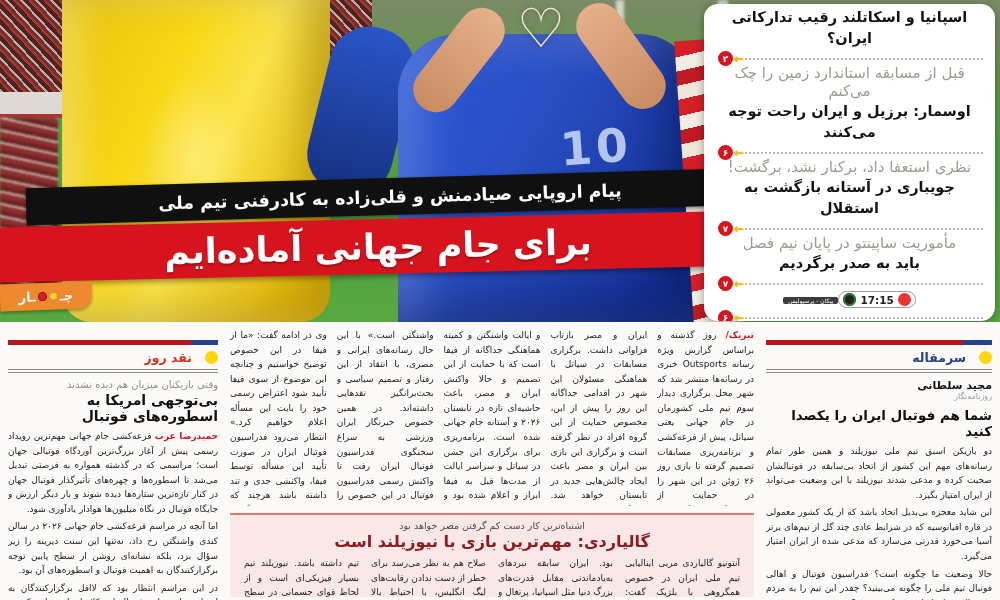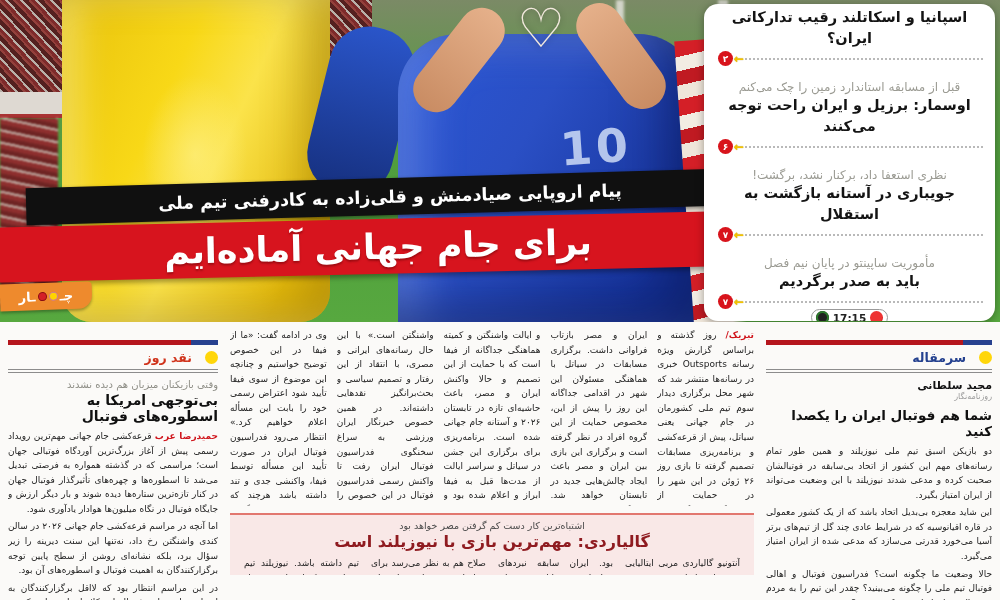--- a/index.html
+++ b/index.html
@@ -48,29 +48,29 @@
   .corner-tag { position:absolute; left:0; top:283px; width:92px; height:27px; background:#ee8a2d;
           transform:rotate(-2deg); border-radius:0 4px 14px 0; display:flex; align-items:center; justify-content:center;
           gap:2px; color:#fff; font-weight:bold; font-size:13px; box-shadow:0 2px 3px rgba(0,0,0,.3); }
   .corner-tag .dot { width:9px; height:9px; border-radius:50%; display:inline-block; }
   .corner-tag .dot.y { background:#ffd400; border:1px solid #c79; }
   .corner-tag .dot.r { background:#d41f27; border:1px solid #8b0d12; }
 
   
   .sidebar { position:absolute; right:5px; top:4px; width:291px; height:317px; background:#fff;
           border-radius:14px; box-shadow:0 2px 8px rgba(0,0,0,.35); padding:2px 12px 4px; overflow:hidden; }
-  .sb-kicker { text-align:center; color:#9b9b93; font-size:12px; margin-top:20px; }
+  .sb-kicker { text-align:center; color:#9b9b93; font-size:15px; margin-top:4px; }
   .sb-title { text-align:center; color:#141414; font-weight:bold; font-size:14.5px; line-height:1.45; margin-top:1px; }
   .sb-div { position:relative; border-top:2px dotted #b9b9b9; margin:9px 0 2px; }
   .sb-div .marker { position:absolute; left:0; top:-9px; display:flex; align-items:center; gap:1px; background:#fff; padding-left:2px; }
   .sb-div .arr { color:#f4c400; font-weight:bold; font-size:12px; text-shadow:0 0 1px #a98500; }
   .sb-div .pg { width:15px; height:15px; border-radius:50%; background:#d8141c; color:#fff; font-size:9px;
           display:flex; align-items:center; justify-content:center; font-weight:bold; }
   .match-row { display:flex; justify-content:center; gap:6px; margin:6px 0 2px; }
-  .match { display:flex; flex-direction:column; align-items:center; }
+  .match { display:flex; flex-direction:row; align-items:center; }
   .pill { display:flex; align-items:center; gap:4px; border:1.5px solid #9a9a9a; border-radius:12px; padding:1px 4px; background:#fff; }
   .pill .time { font-size:10.5px; font-weight:bold; color:#222; }
   .logo { width:13px; height:13px; border-radius:50%; display:inline-block; }
   .cap { margin-top:1px; background:#3c3c3c; color:#fff; font-size:6px; padding:0 5px; border-radius:2px; white-space:nowrap; }
 
   
   .content { position:absolute; left:0; top:322px; width:1000px; height:278px; background:#fbfaf8;
           padding:6px 8px 0; display:flex; flex-direction:row; gap:12px; overflow:hidden; }
   .block-bar { height:5px; background:linear-gradient(to left,#27418f 0 13%,#b5161d 13%); margin-bottom:5px; }
   .label-row { display:flex; align-items:center; gap:13px; margin:2px 0 4px; }
@@ -83,21 +83,21 @@
   .editorial { width:226px; flex:0 0 auto; margin-top:12px; overflow:hidden; }
   .editorial .label-text { color:#24418f; }
   .ed-author { font-weight:bold; font-size:11px; color:#111; margin-top:6px; }
   .ed-role { font-size:8px; color:#9a9a9a; margin-bottom:6px; }
   .ed-title { font-weight:bold; font-size:13.5px; color:#101010; margin:2px 0 5px; }
 
   .middle { flex:1 1 auto; display:flex; flex-direction:column; overflow:hidden; }
   .cols { display:flex; gap:10px; height:178px; overflow:hidden; }
   .col { flex:1 1 0; overflow:hidden; }
   .lead-word { color:#d0161d; font-weight:bold; }
-  .hl-box { margin-top:7px; background:#f9e8e7; border-top:2px solid #e2776f; padding:5px 14px 4px; height:62px; overflow:hidden; }
+  .hl-box { margin-top:7px; background:#f9e8e7; border-top:2px solid #e2776f; padding:5px 14px 4px; height:84px; overflow:hidden; }
   .hl-kicker { text-align:center; font-size:9.5px; color:#4a4a4a; }
   .hl-title { text-align:center; font-size:16px; font-weight:bold; color:#8f1b20; margin:1px 0 5px; }
   .hl-cols { display:flex; gap:12px; overflow:hidden; }
   .hl-cols .col { font-size:9px; }
 
   .critique { width:210px; flex:0 0 auto; margin-top:12px; overflow:hidden; }
   .critique .label-text { color:#d0341c; }
   .cr-kicker { font-size:10px; color:#8e8e86; margin:3px 0 2px; }
   .cr-title { font-weight:bold; font-size:14px; color:#101010; margin-bottom:5px; }
   .cr-author { color:#d0161d; font-weight:bold; }

